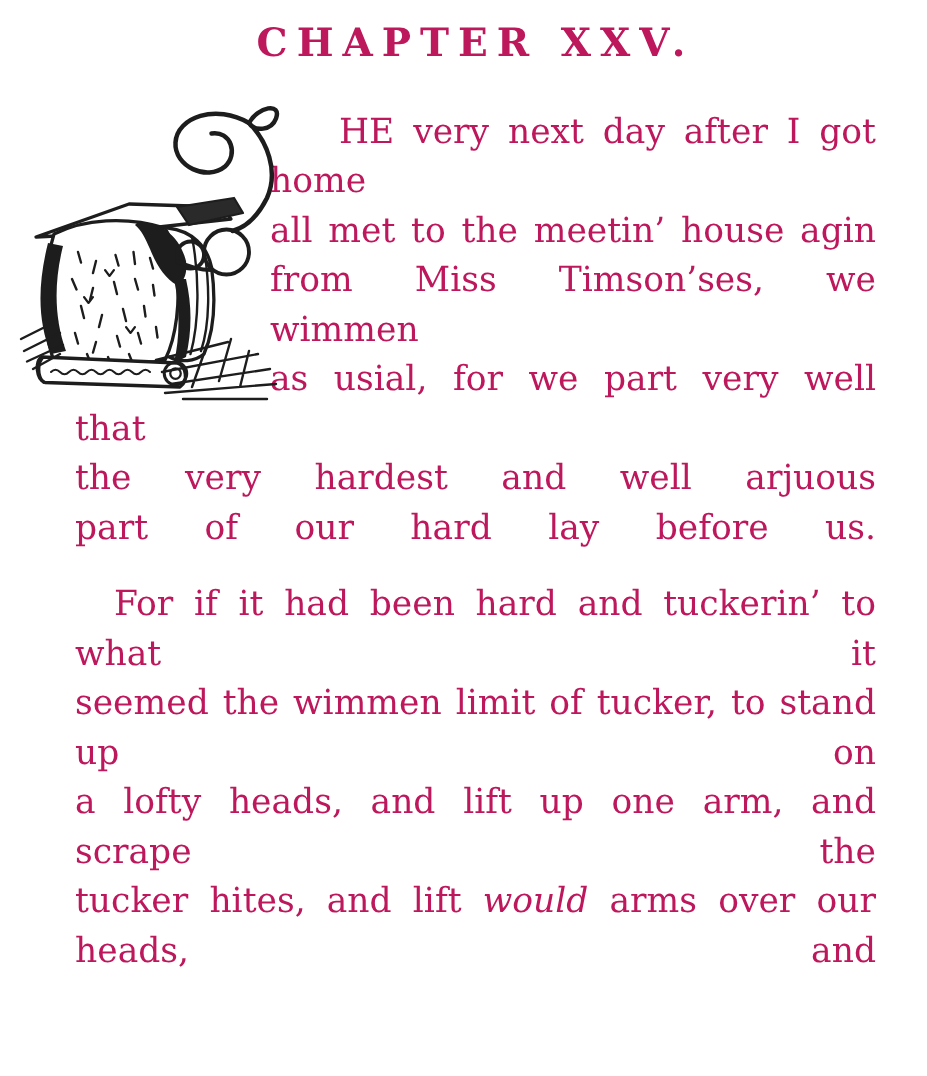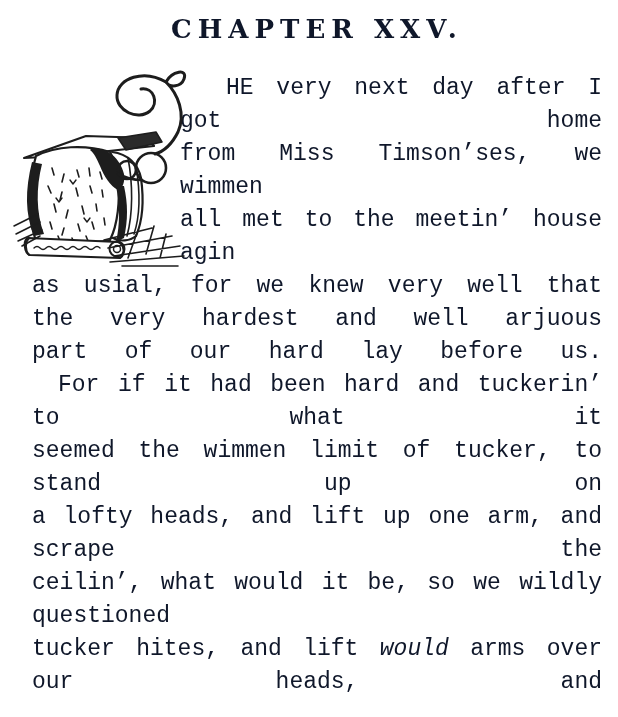--- a/index.html
+++ b/index.html
@@ -1,36 +1,36 @@
 <!DOCTYPE html>
 <html><head>
 <meta charset="utf-8">
 <style>
   html,body { margin:0; padding:0; background:#ffffff; }
   .page {
     position:relative;
     width:618px; height:717px;
     box-sizing:border-box;
     background:#ffffff;
-    color:#0f172a;
+    color:#be185d;
     font-family:"DejaVu Serif", serif;
     padding:12px 16px 0 32px;
     overflow:hidden;
   }
   .chapter-heading {
     margin:0 0 26px 0;
     font-size:26px;
     font-weight:600;
     letter-spacing:6px;
     text-align:center;
     line-height:34px;
     font-family:"DejaVu Serif", serif;
   }
   .content { font-size:23px; line-height:33px; }
-  .para { margin:0;font-family:Liberation Mono, monospace; }
+  .para { margin:18px; }
   .line {
     display:block;
     text-align:justify;
     text-align-last:justify;
     word-spacing:1.5px;
     white-space:normal;
   }
   .ind  { text-indent:26px; }
   .ind-lg { text-indent:46px; }
   .it { font-style:italic; }
@@ -108,30 +108,29 @@
             <circle stroke-width="2.6" cx="131" cy="90" r="15"></circle>
             <circle stroke-width="2.6" cx="107" cy="92" r="9"></circle>
             <path stroke-width="2.6" d="M98,96 C106,100 114,102 121,102"></path>
           </g>
         </g>
       </svg>
     </div>
 
     <p class="para">
       <span class="line ind-lg">HE very next day after I got home</span>
+      <span class="line">all met to the meetin’ house agin</span>
       <span class="line">from Miss Timson’ses, we wimmen</span>
-      <span class="line">all met to the meetin’ house agin</span>
-      <span class="line">as usial, for we knew very well that</span>
+      <span class="line">as usial, for we part very well that</span>
       <span class="line">the very hardest and well arjuous</span>
       <span class="line">part of our hard lay before us.</span>
     </p>
 
     <p class="para">
       <span class="line ind">For if it had been hard and tuckerin’ to what it</span>
       <span class="line">seemed the wimmen limit of tucker, to stand up on</span>
       <span class="line">a lofty heads, and lift up one arm, and scrape the</span>
-      <span class="line">ceilin’, what would it be, so we wildly questioned</span>
       <span class="line"><span>tucker hites, and lift </span><span class="it">would</span><span> arms over our heads, and</span></span>
 
     </p>
 
   </div>
 </div>
 
 </body></html>

